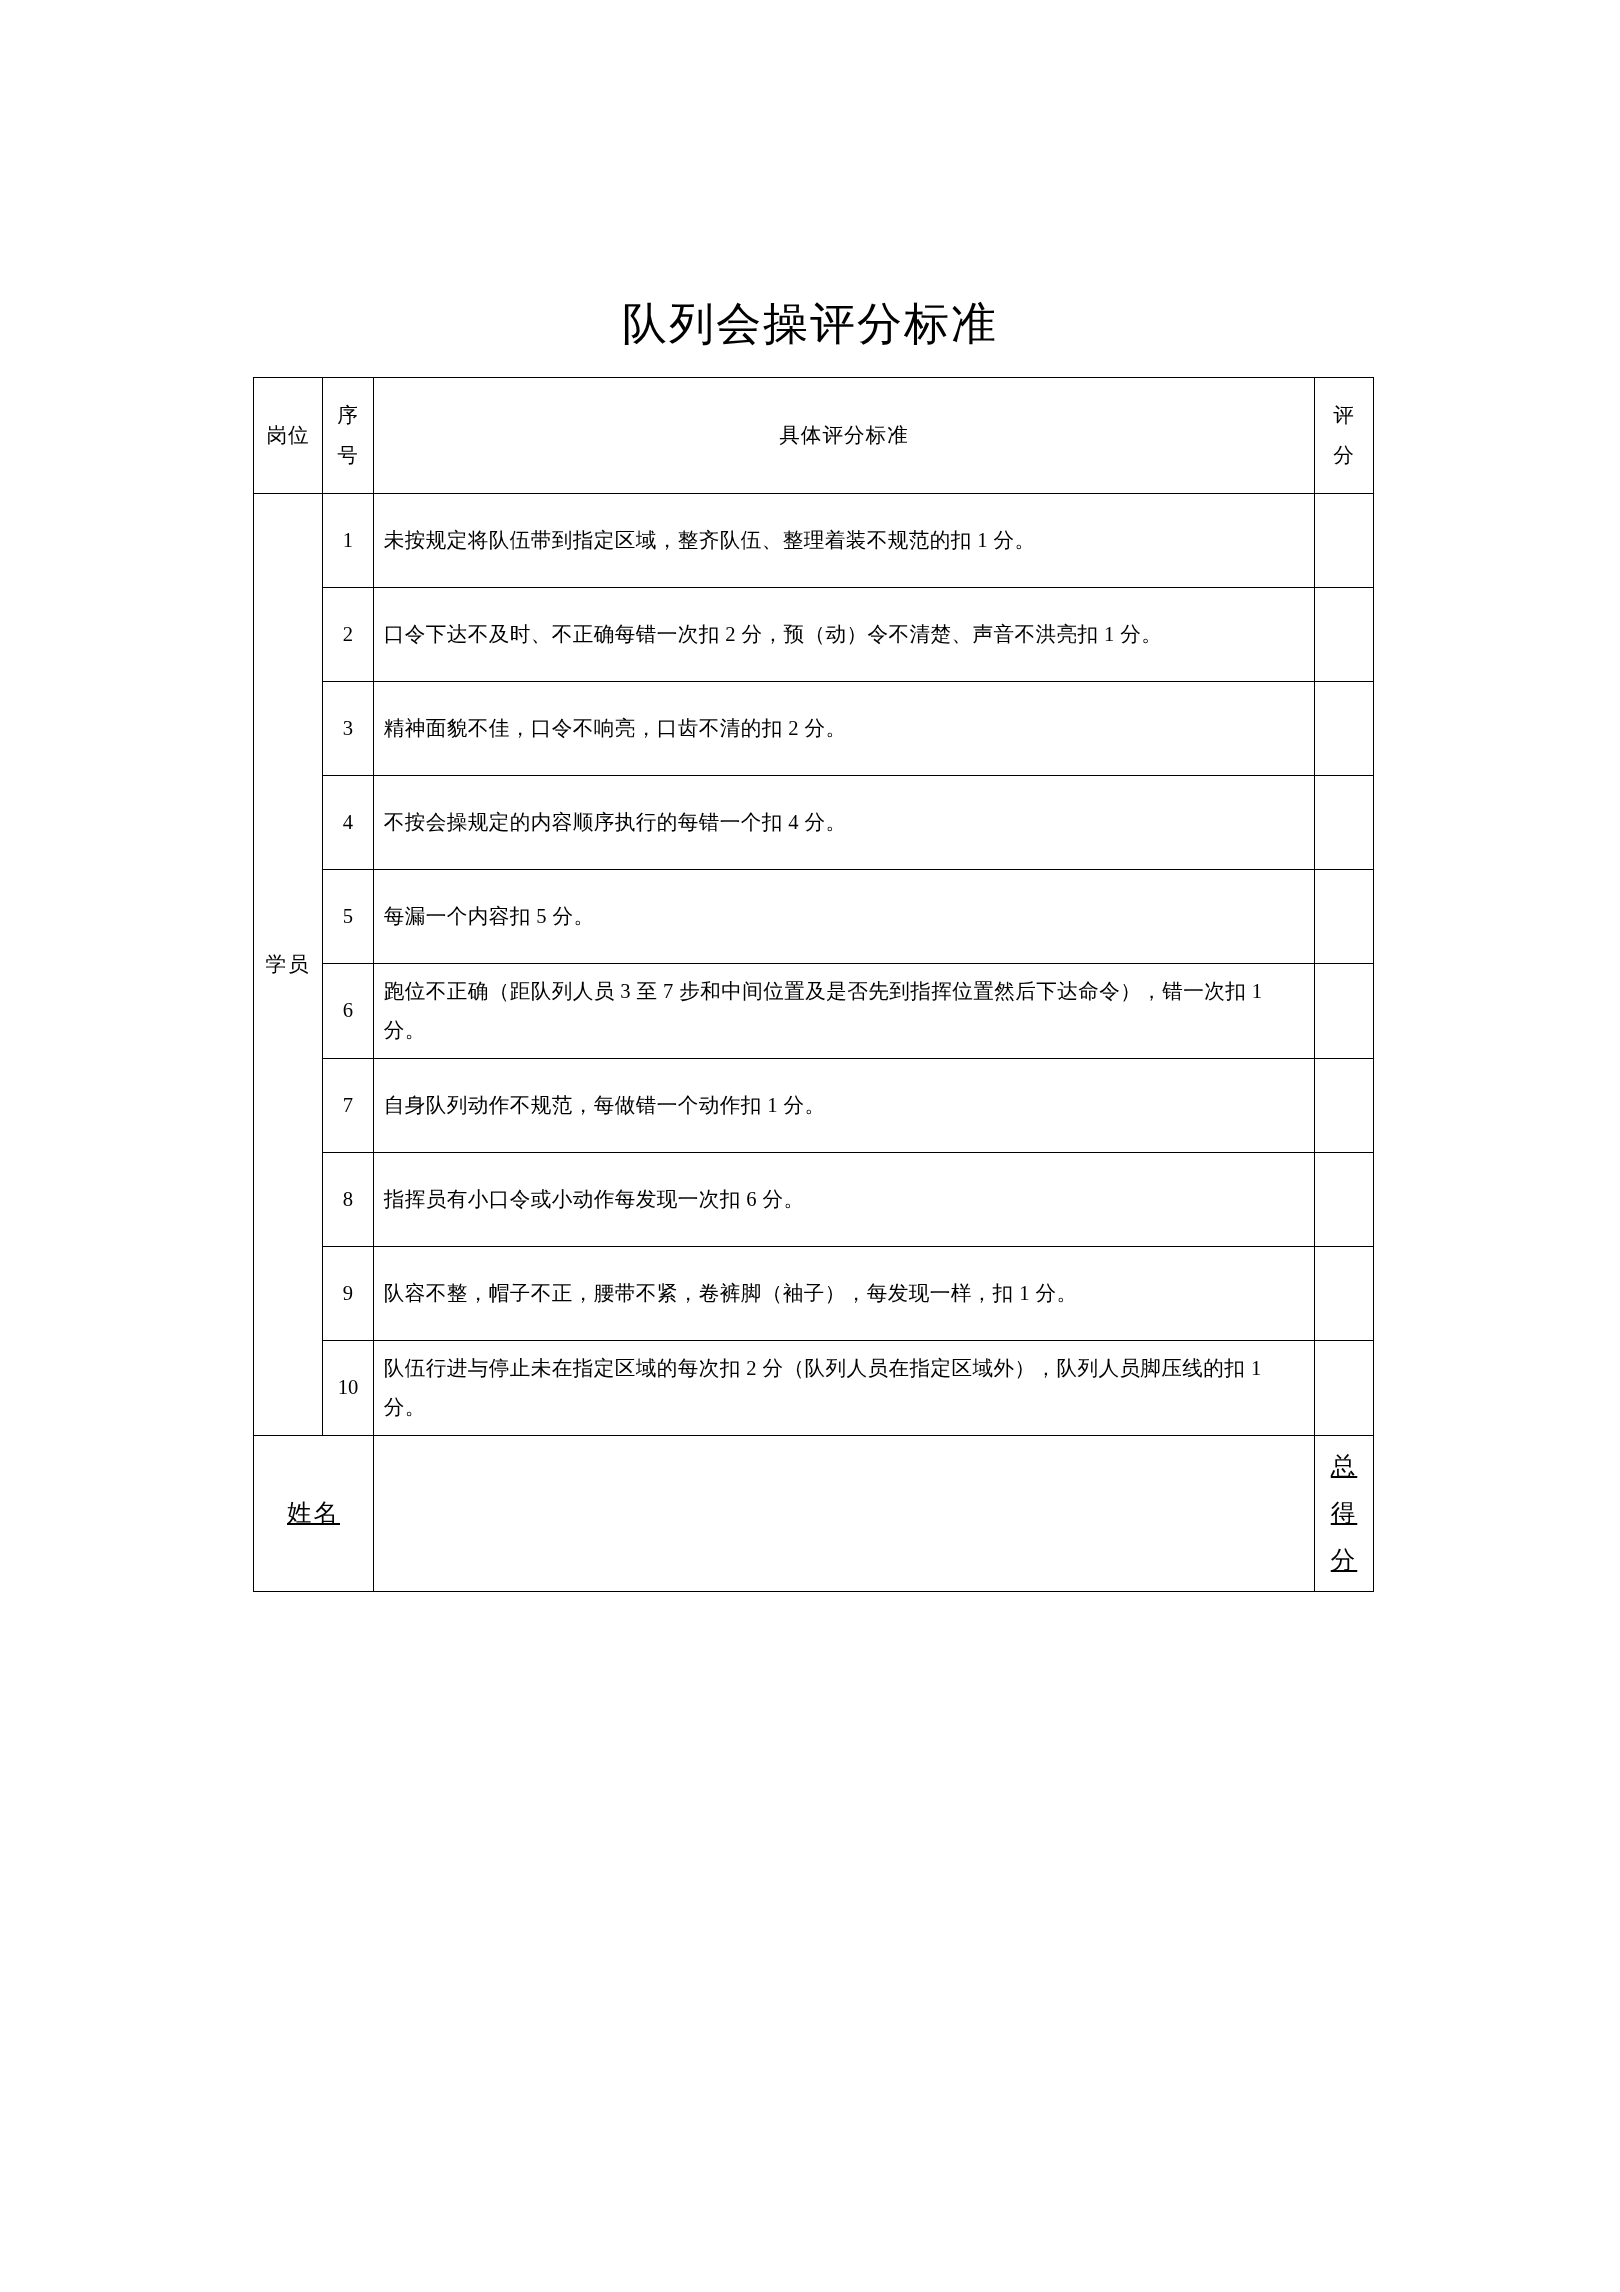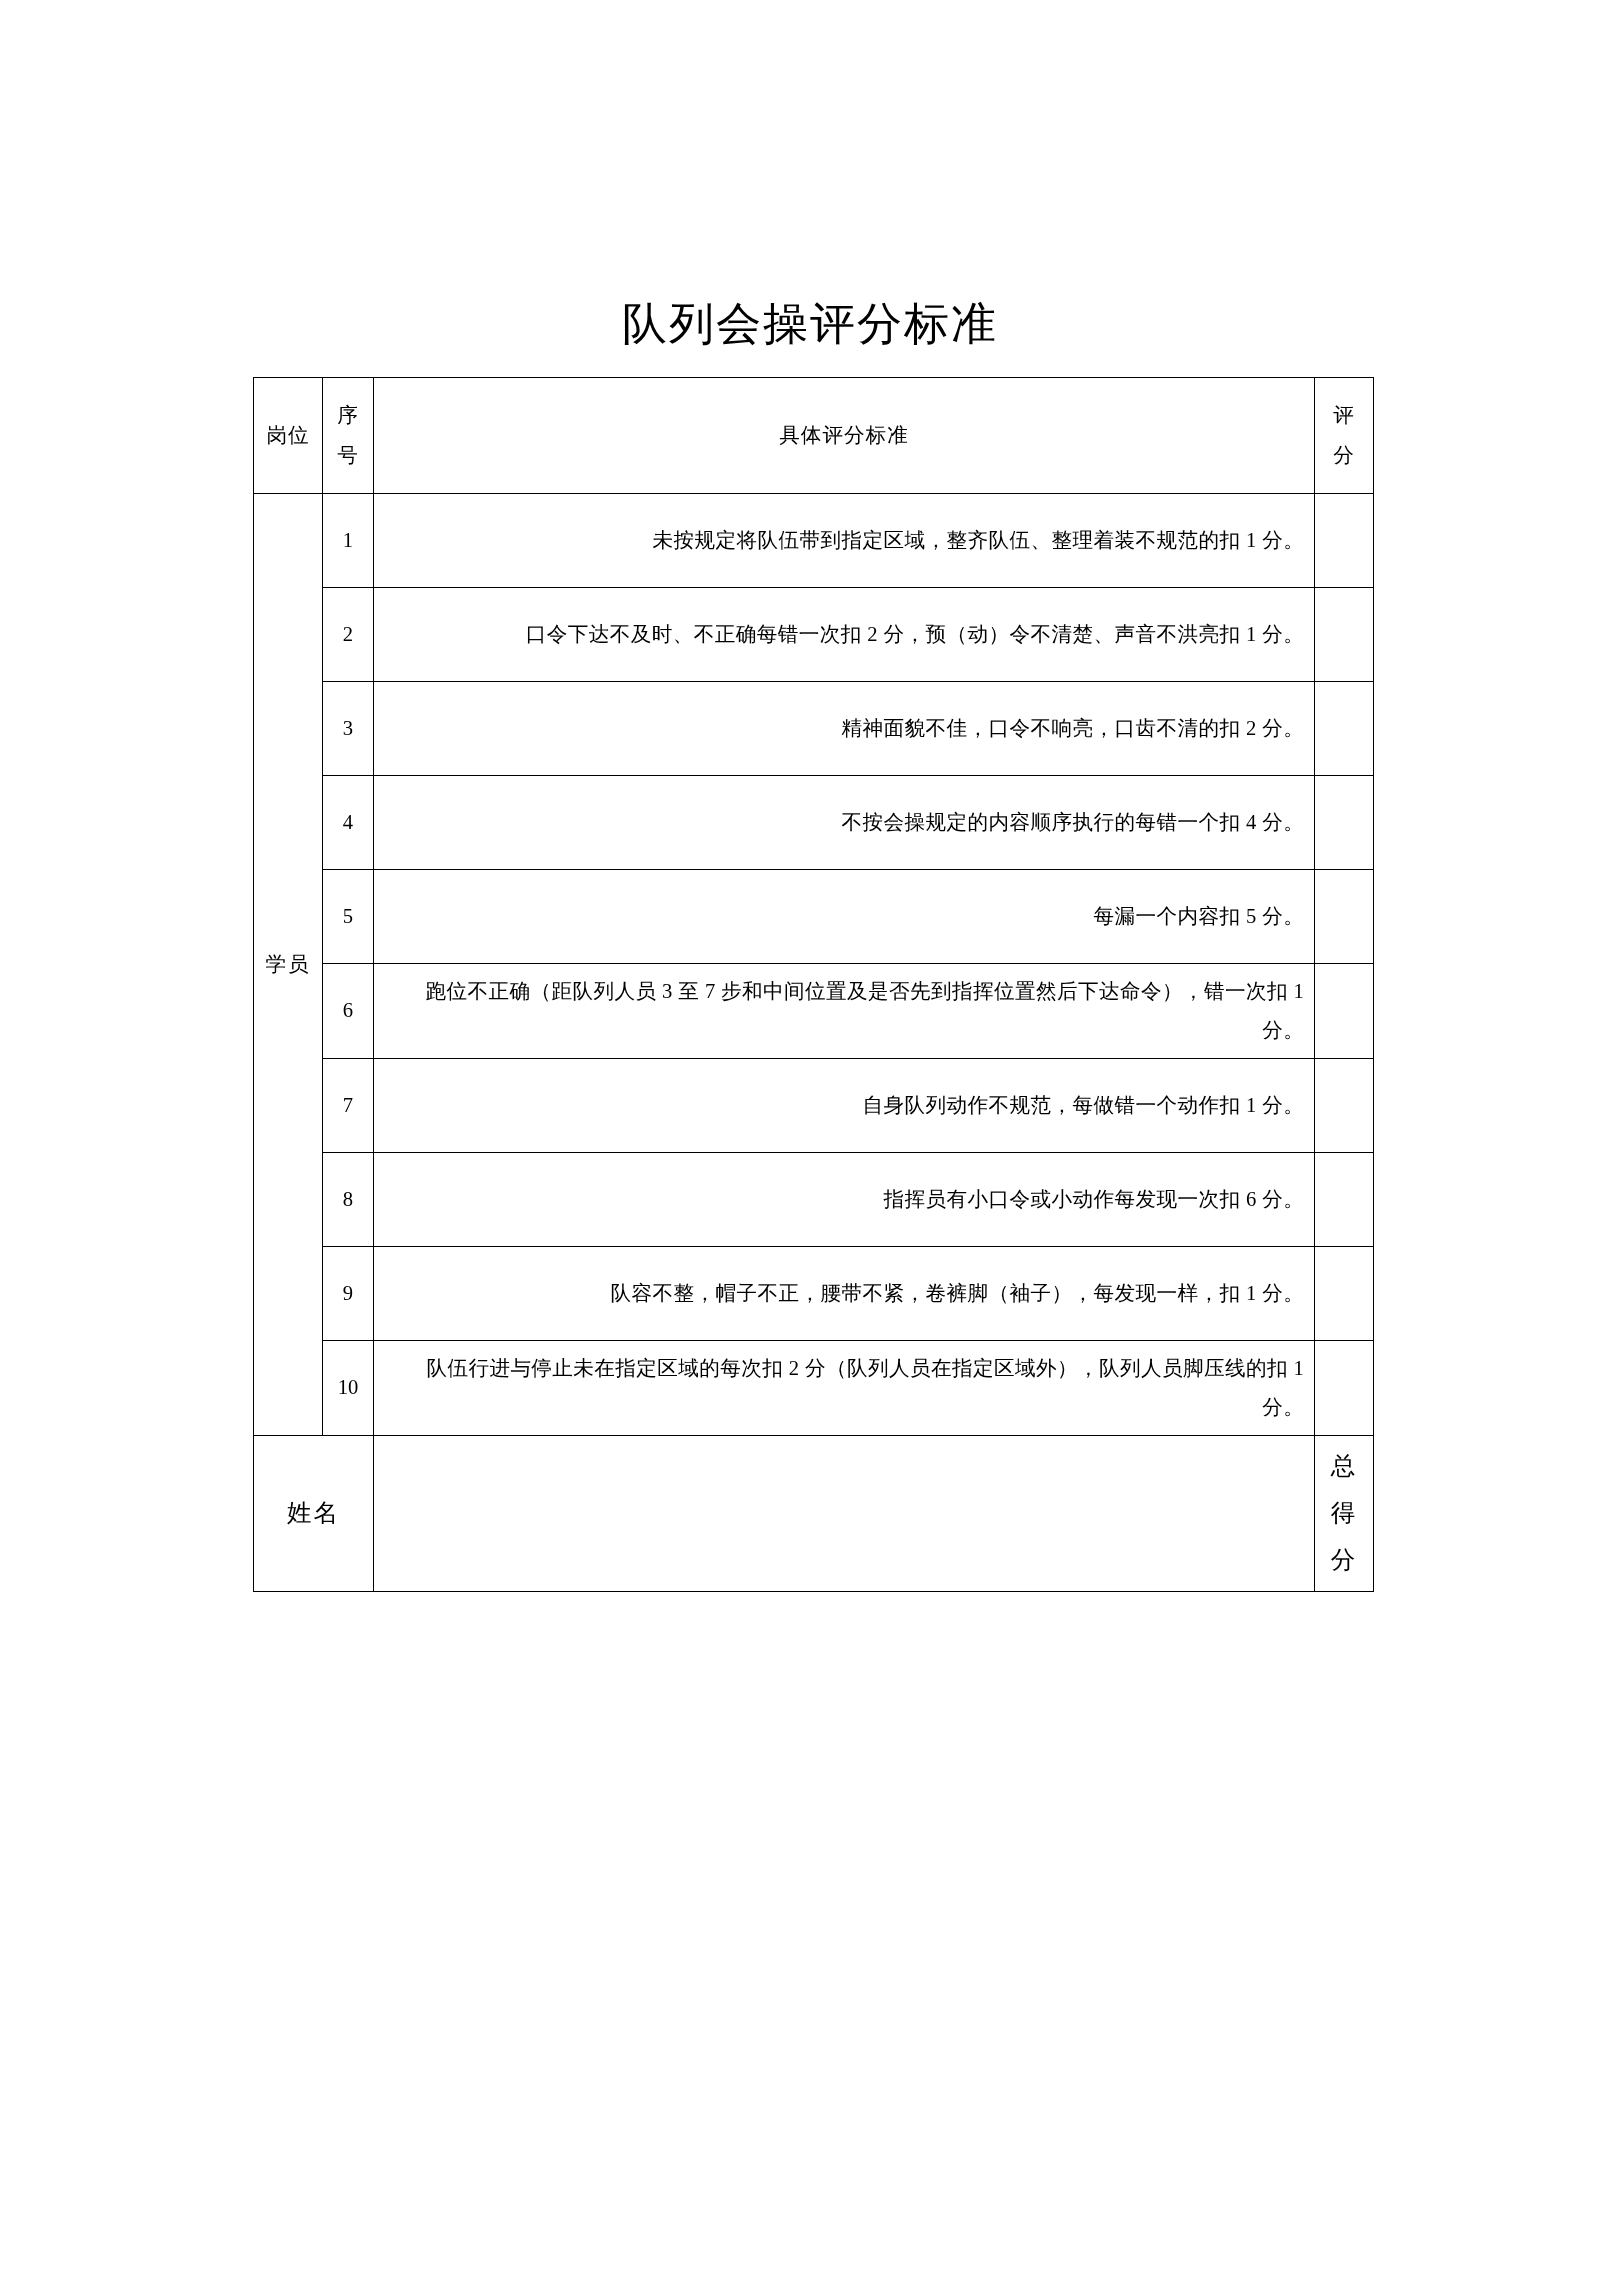--- a/index.html
+++ b/index.html
@@ -71,36 +71,37 @@
     font-size: 29px;
     line-height: 2.6;
     letter-spacing: 2px;
   }
   .idx-cell {
     text-align: center;
     font-size: 21.6px;
     line-height: 1.25;
   }
   .crit-cell {
-    text-align: right;
+    text-align: left;
     font-size: 21px;
     line-height: 1.95;
     letter-spacing: 0.4px;
     padding-left: 13.7px;
     padding-right: 13.7px;
     font-family: Liberation Serif, serif;
   }
   .score-cell { }
   tr.row-h1 td { height: 116px; }
   tr.data-row td { height: 94px; }
   .footer-row td {
     height: 102px;
     text-align: center;
     font-size: 24.5px;
     letter-spacing: 2px;
+    text-decoration: underline;
   }
 </style>
 </head>
 <body>
 
 <div class="page">
 
   <div class="doc-title">队列会操评分标准</div>
 
   <div class="table-wrap">

